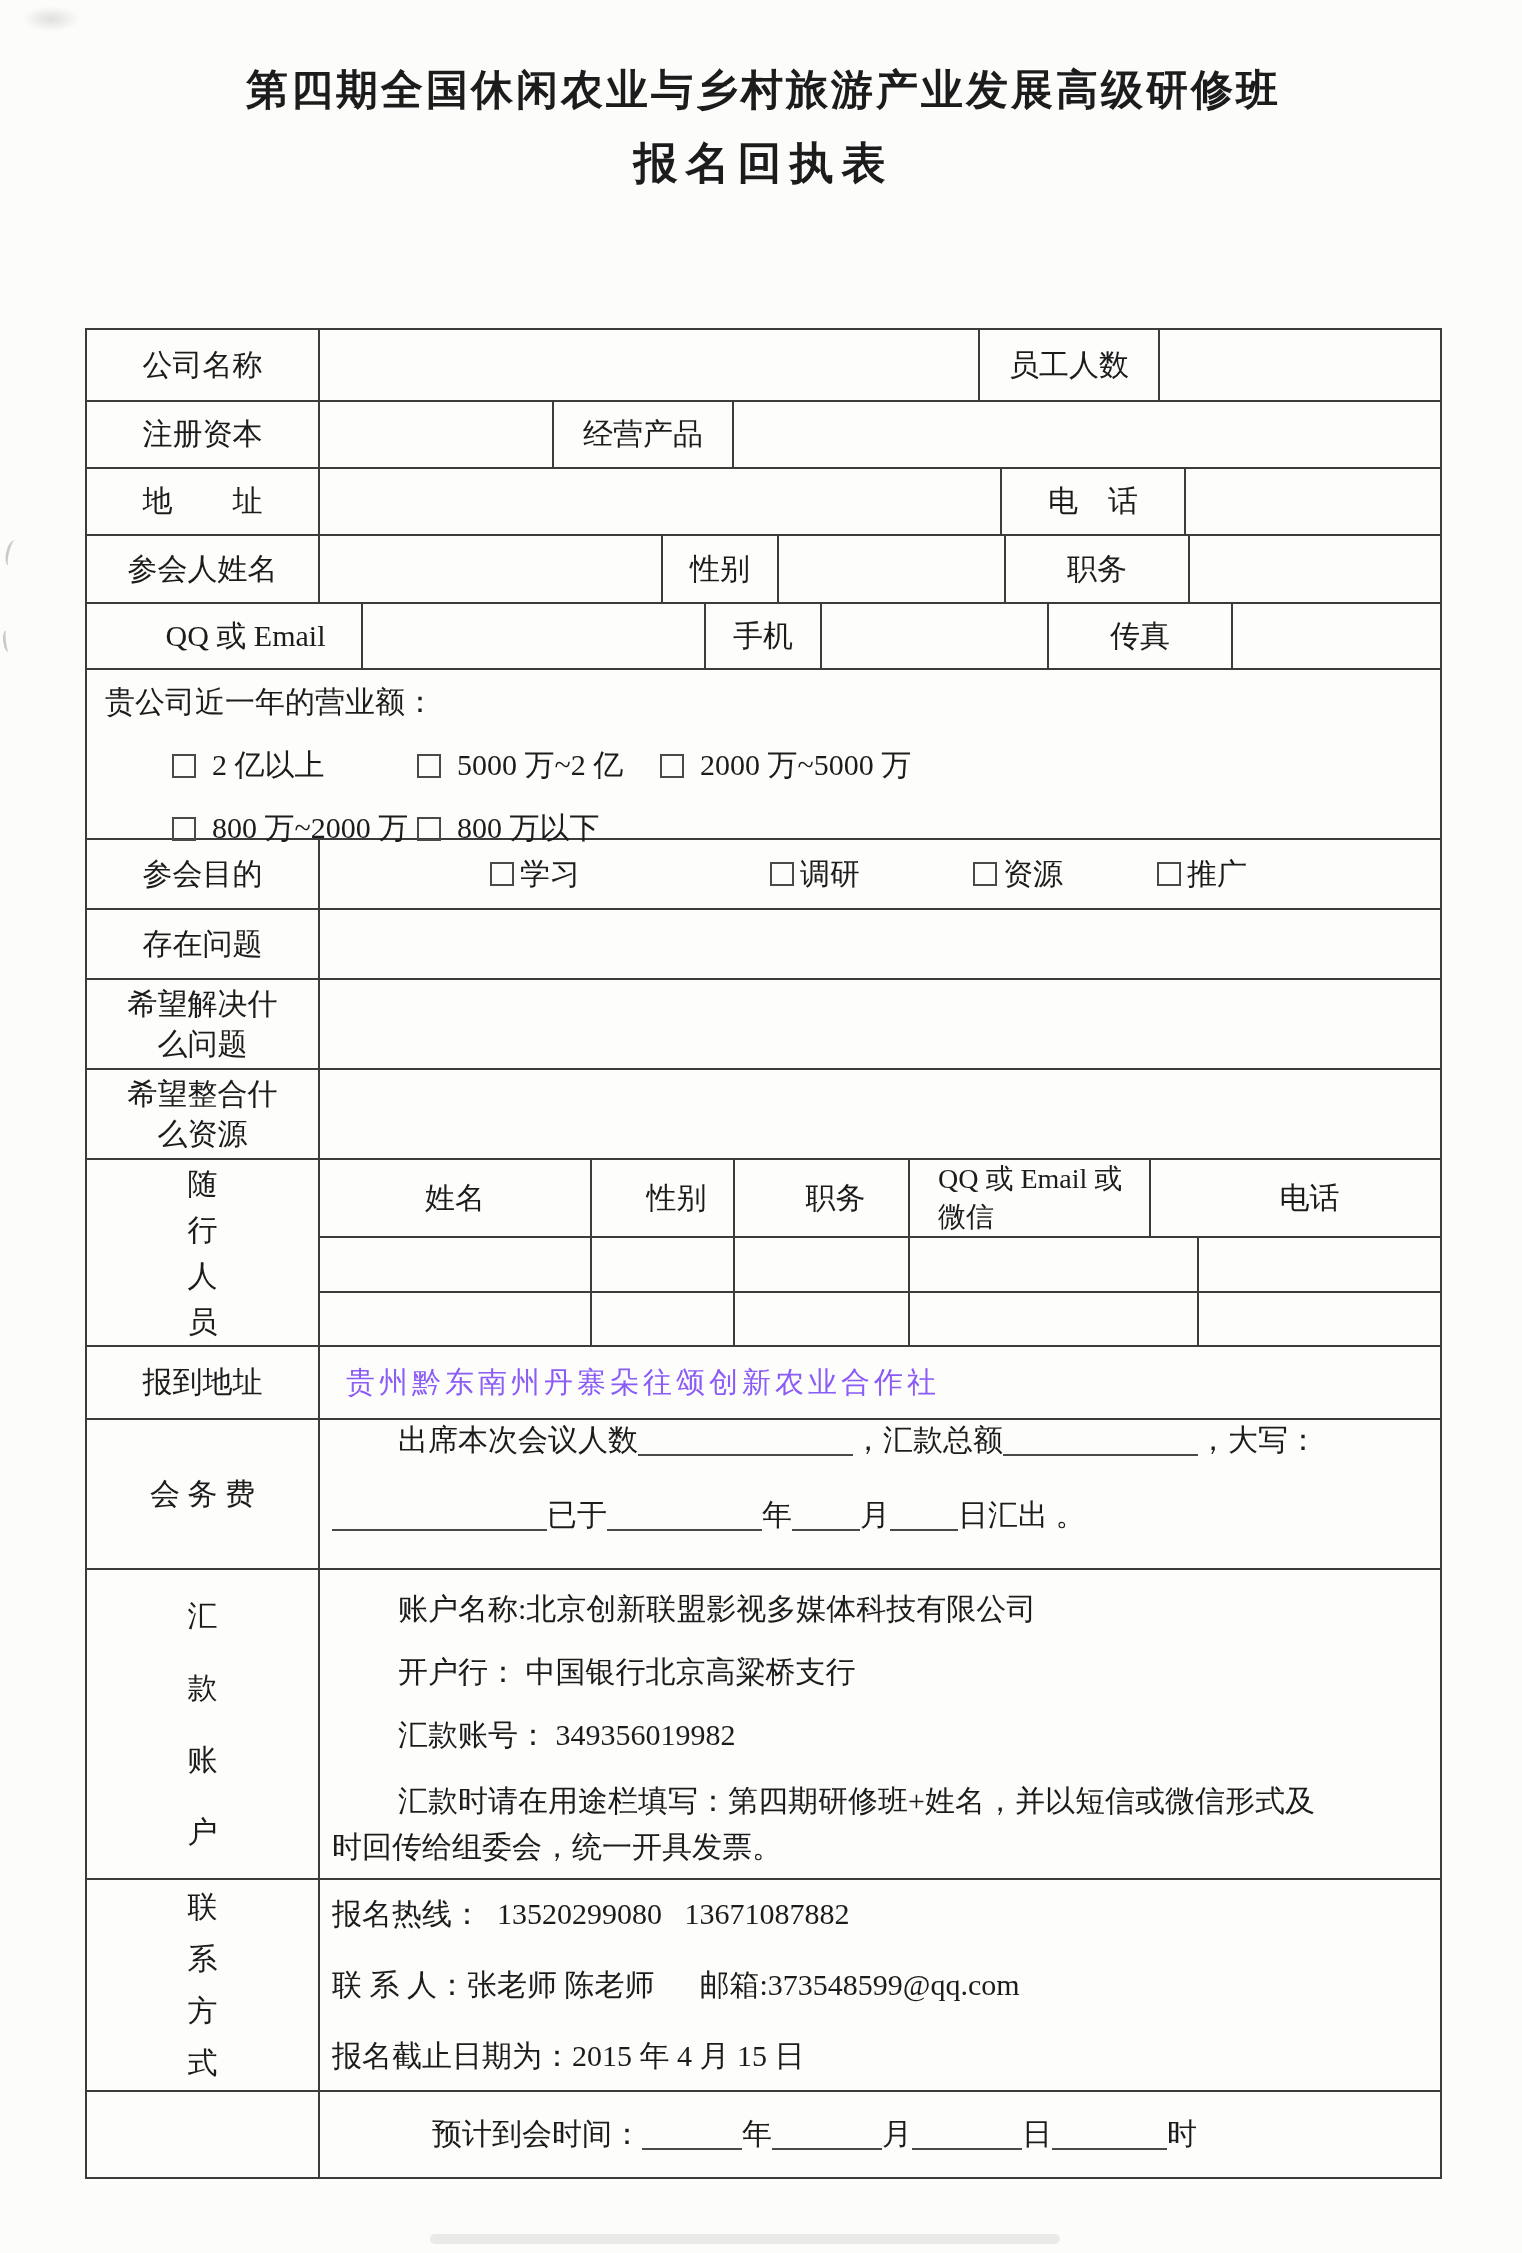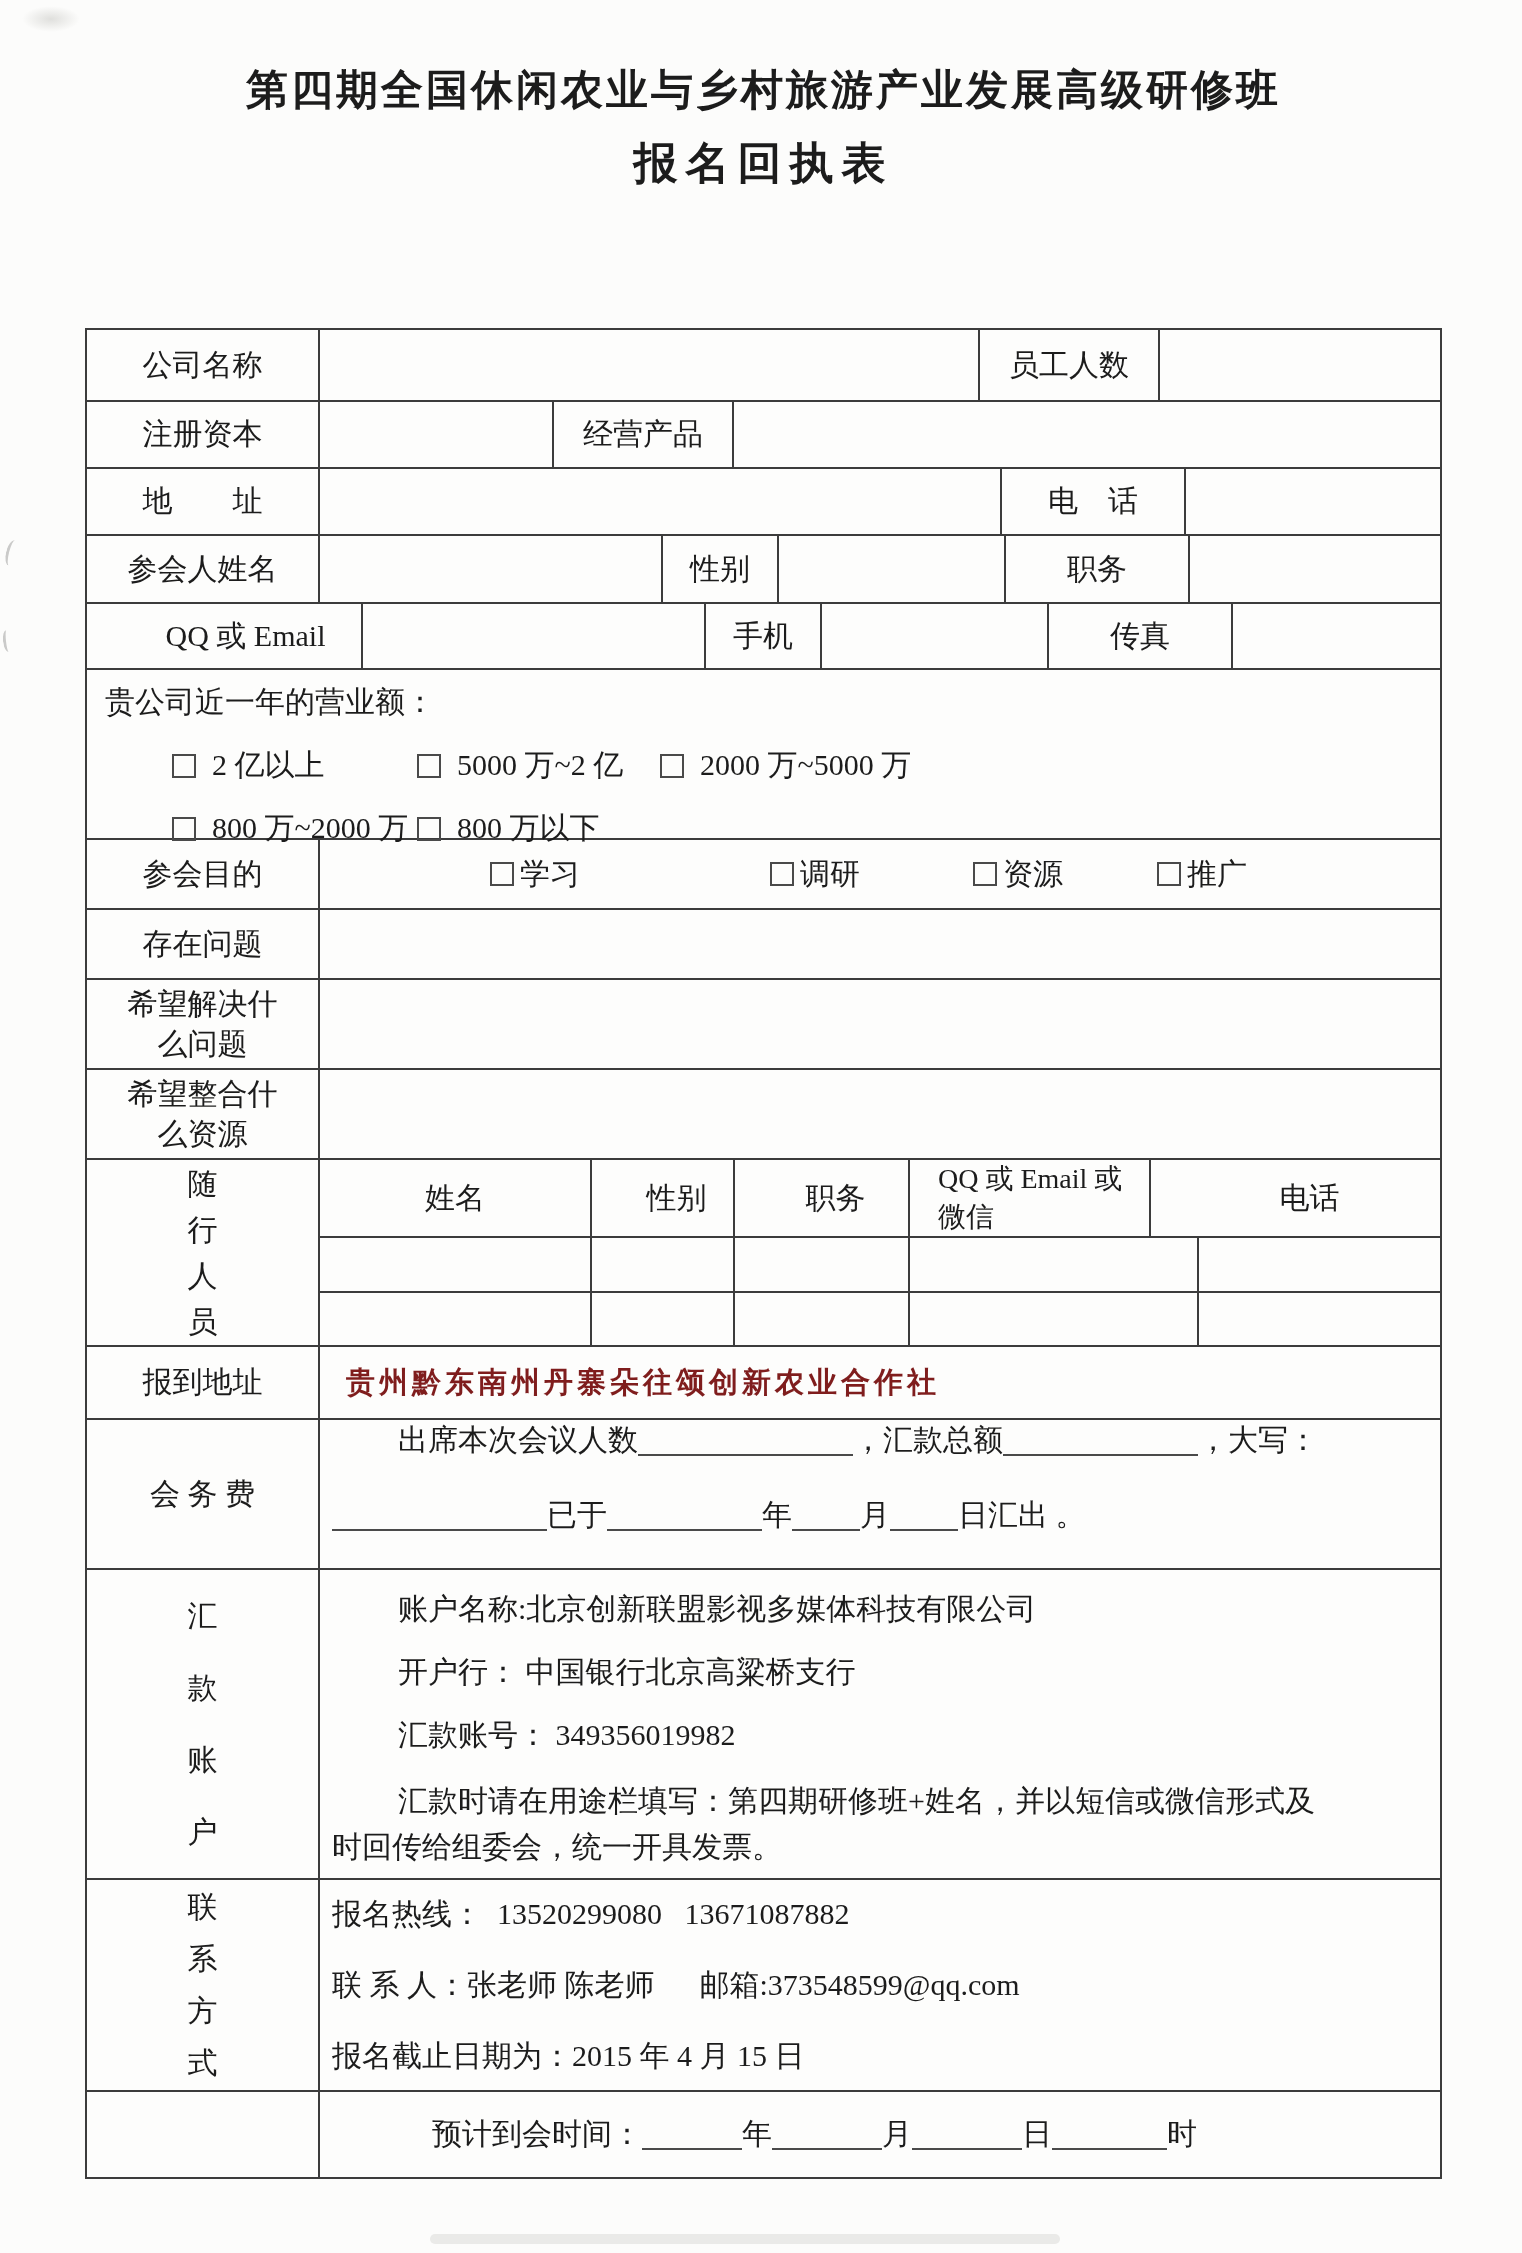--- a/index.html
+++ b/index.html
@@ -70,21 +70,21 @@
   .g46 span { line-height:46px; } .g72 span { line-height:72px; } .g52 span { line-height:52px; }
 
   .sub { flex:1; display:flex; flex-direction:column; }
   .srow { display:flex; border-bottom:2px solid #3c3c3c; flex:1;gap:28px; }
   .srow:last-child { border-bottom:none; }
   .srow.head { flex:0 0 58px; }
   .scell { border-right:2px solid #3c3c3c; display:flex; align-items:center; justify-content:center; font-size:30px; }
   .scell:last-child { border-right:none; }
   .sc1{flex:0 0 272px;} .sc2{flex:0 0 115px;} .sc3{flex:0 0 147px;} .sc4{flex:0 0 261px;} .sc5{flex:1; font-size:28px;}
 
-  .checkin-val { padding-left:26px; font-size:29px; letter-spacing:4px; color:#7f1d1d;font-weight:bold; }
+  .checkin-val { padding-left:26px; font-size:29px; letter-spacing:4px; color:#8b5cf6; }
 
   .fee-cell { flex-direction:column; align-items:stretch; justify-content:flex-start; font-size:30px; }
   .fee-l1 { padding-left:78px; }
   .fee-l2 { padding-left:12px; margin-top:34px; }
 
   .acct-cell { flex-direction:column; align-items:stretch; justify-content:center; padding-left:12px; font-size:30px; }
   .acct-cell .ln { margin:11px 0 11px 66px; }
   .acct-cell .note { margin:11px 0 0 0; line-height:1.55; }
   .acct-cell .note .n1 { display:block; margin-left:66px; }
   .acct-cell .note .n2 { display:block; margin-left:0; }

